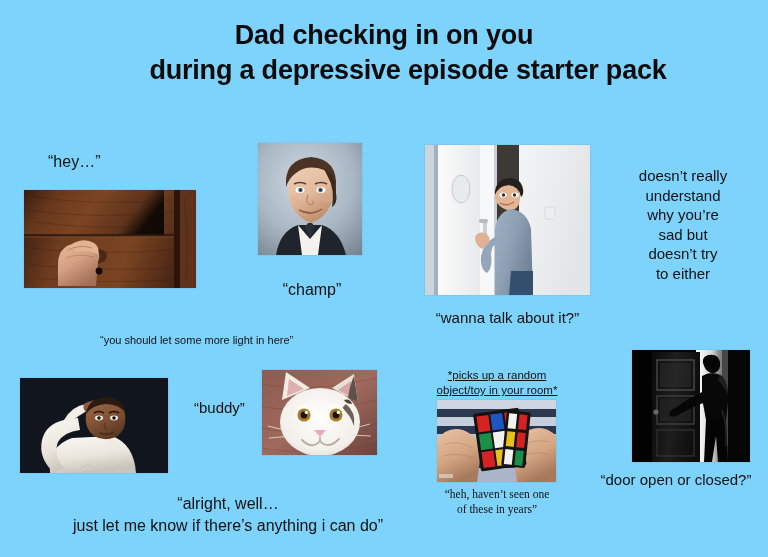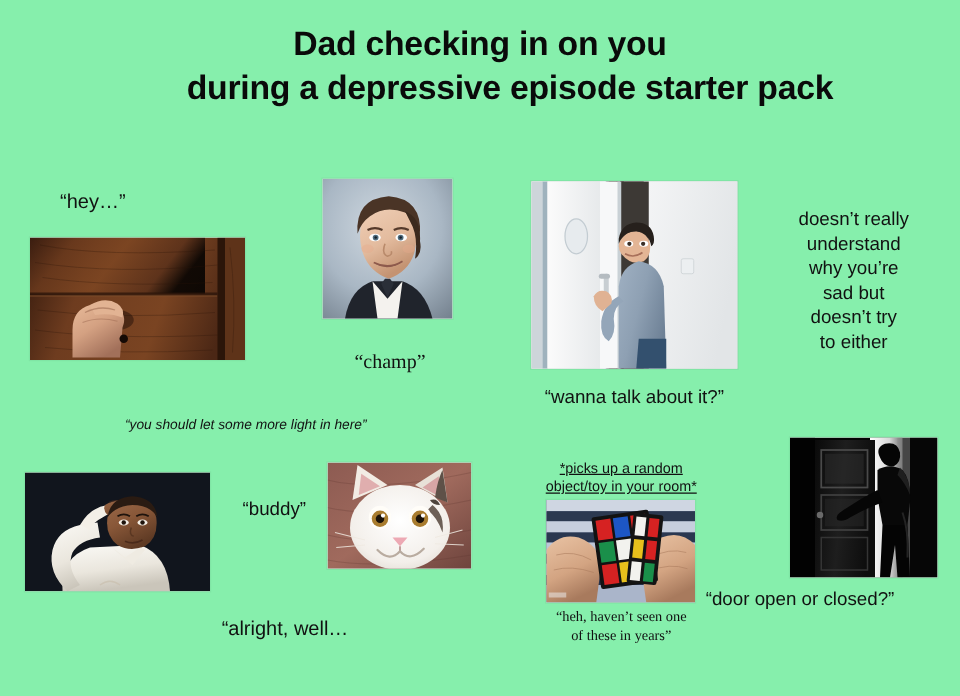--- a/index.html
+++ b/index.html
@@ -9,21 +9,21 @@
   }
   body {
     font-family: "Liberation Sans", sans-serif;
     color: #0b0b0b;
     -webkit-font-smoothing: antialiased;
   }
   #canvas {
     position: relative;
     width: 768px;
     height: 557px;
-    background: #86efac;
+    background: #7dd3fc;
     overflow: hidden;
   }
 
   
   .title {
     position: absolute;
     left: 0;
     top: 18px;
     width: 768px;
     text-align: center;
@@ -37,21 +37,21 @@
 
   .cap {
     position: absolute;
     color: #111111;
     line-height: 1.3;
     white-space: pre-line;
   }
   .cap-lg { font-size: 16px; }
   .cap-md { font-size: 15px; }
   .cap-sm { font-size: 11.5px; }
-  .cap-xs { font-size: 11px; font-style: italic; }
+  .cap-xs { font-size: 11px; }
   .center { text-align: center; }
 
   
   .pic {
     position: absolute;
     overflow: hidden;
     background: #ddd;
     box-shadow: 0 0 0 1px rgba(0,0,0,0.04);
   }
   .pic > svg { display: block; width: 100%; height: 100%; }
@@ -143,21 +143,21 @@
       <circle cx="62.5" cy="47" r="1" fill="#16202a"></circle>
       <path d="M36 41 Q42 38 48 41" stroke="#54392a" stroke-width="1.6" fill="none"></path>
       <path d="M57 41 Q63 38 69 41" stroke="#54392a" stroke-width="1.6" fill="none"></path>
       <path d="M50 52 Q47 60 52 62 Q56 61 55 58" stroke="#b98a6b" stroke-width="1.3" fill="none"></path>
       <path d="M42 68 Q52 74 63 67 Q54 71 42 68 Z" fill="#8d5a4c"></path>
       <path d="M41 67 Q53 73 64 66" stroke="#8d5a4c" stroke-width="1.4" fill="none"></path>
       <ellipse cx="36" cy="56" rx="5" ry="3.4" fill="#e6a98d" opacity="0.4"></ellipse>
       <ellipse cx="69" cy="56" rx="5" ry="3.4" fill="#e6a98d" opacity="0.4"></ellipse>
     </svg>
   </div>
-  <div class="cap cap-lg center" style="left:242px; top:280px; width:140px;font-family:Liberation Serif, serif;">“champ”</div>
+  <div class="cap cap-lg center" style="left:242px; top:280px; width:140px;">“champ”</div>
 
   <div class="pic" style="left:425px; top:145px; width:165px; height:150px;">
     <svg viewBox="0 0 165 150" preserveAspectRatio="none">
       <defs>
         <linearGradient id="wallg" x1="0" y1="0" x2="1" y2="0.4">
           <stop offset="0" stop-color="#f4f5f6"></stop>
           <stop offset="1" stop-color="#e2e5e7"></stop>
         </linearGradient>
         <linearGradient id="doorg" x1="0" y1="0" x2="1" y2="0">
           <stop offset="0" stop-color="#fbfbfb"></stop>
@@ -399,17 +399,18 @@
       <rect x="0" y="0" width="20" height="112" fill="#020202"></rect>
 
       <path d="M72 16 Q68 8 76 5 Q86 3 88 12 Q89 20 83 23 Q75 24 72 16 Z" fill="#050505"></path>
       <path d="M70 26 Q80 20 90 26 Q97 34 96 52 L94 70 L74 70 L70 48 Z" fill="#080808"></path>
       <path d="M70 42 Q54 50 40 60 Q36 63 38 66 Q42 68 48 64 Q62 56 74 52 Z" fill="#060606"></path>
       <path d="M74 70 L94 70 L96 112 L86 112 L84 86 L80 112 L72 112 Z" fill="#040404"></path>
       <path d="M88 24 Q96 32 96 46 Q92 36 86 30 Z" fill="#2a2a2a" opacity="0.7"></path>
       <path d="M90 60 Q95 74 94 96" stroke="#242424" stroke-width="1.6" fill="none"></path>
     </svg>
   </div>
-  <div class="cap cap-md center" style="left:560px; top:470px; width:160px;">“door open or closed?”</div>
+  <div class="cap cap-md center" style="left:596px; top:470px; width:160px;">“door open or closed?”</div>
 
   <div class="cap cap-lg center" style="left:60px; top:494px; width:336px;">“alright, well…</div>
+  <div class="cap cap-lg center" style="left:18px; top:516px; width:420px;">just let me know if there’s anything i can do”</div>
 
 </div>
 
 </body></html>

